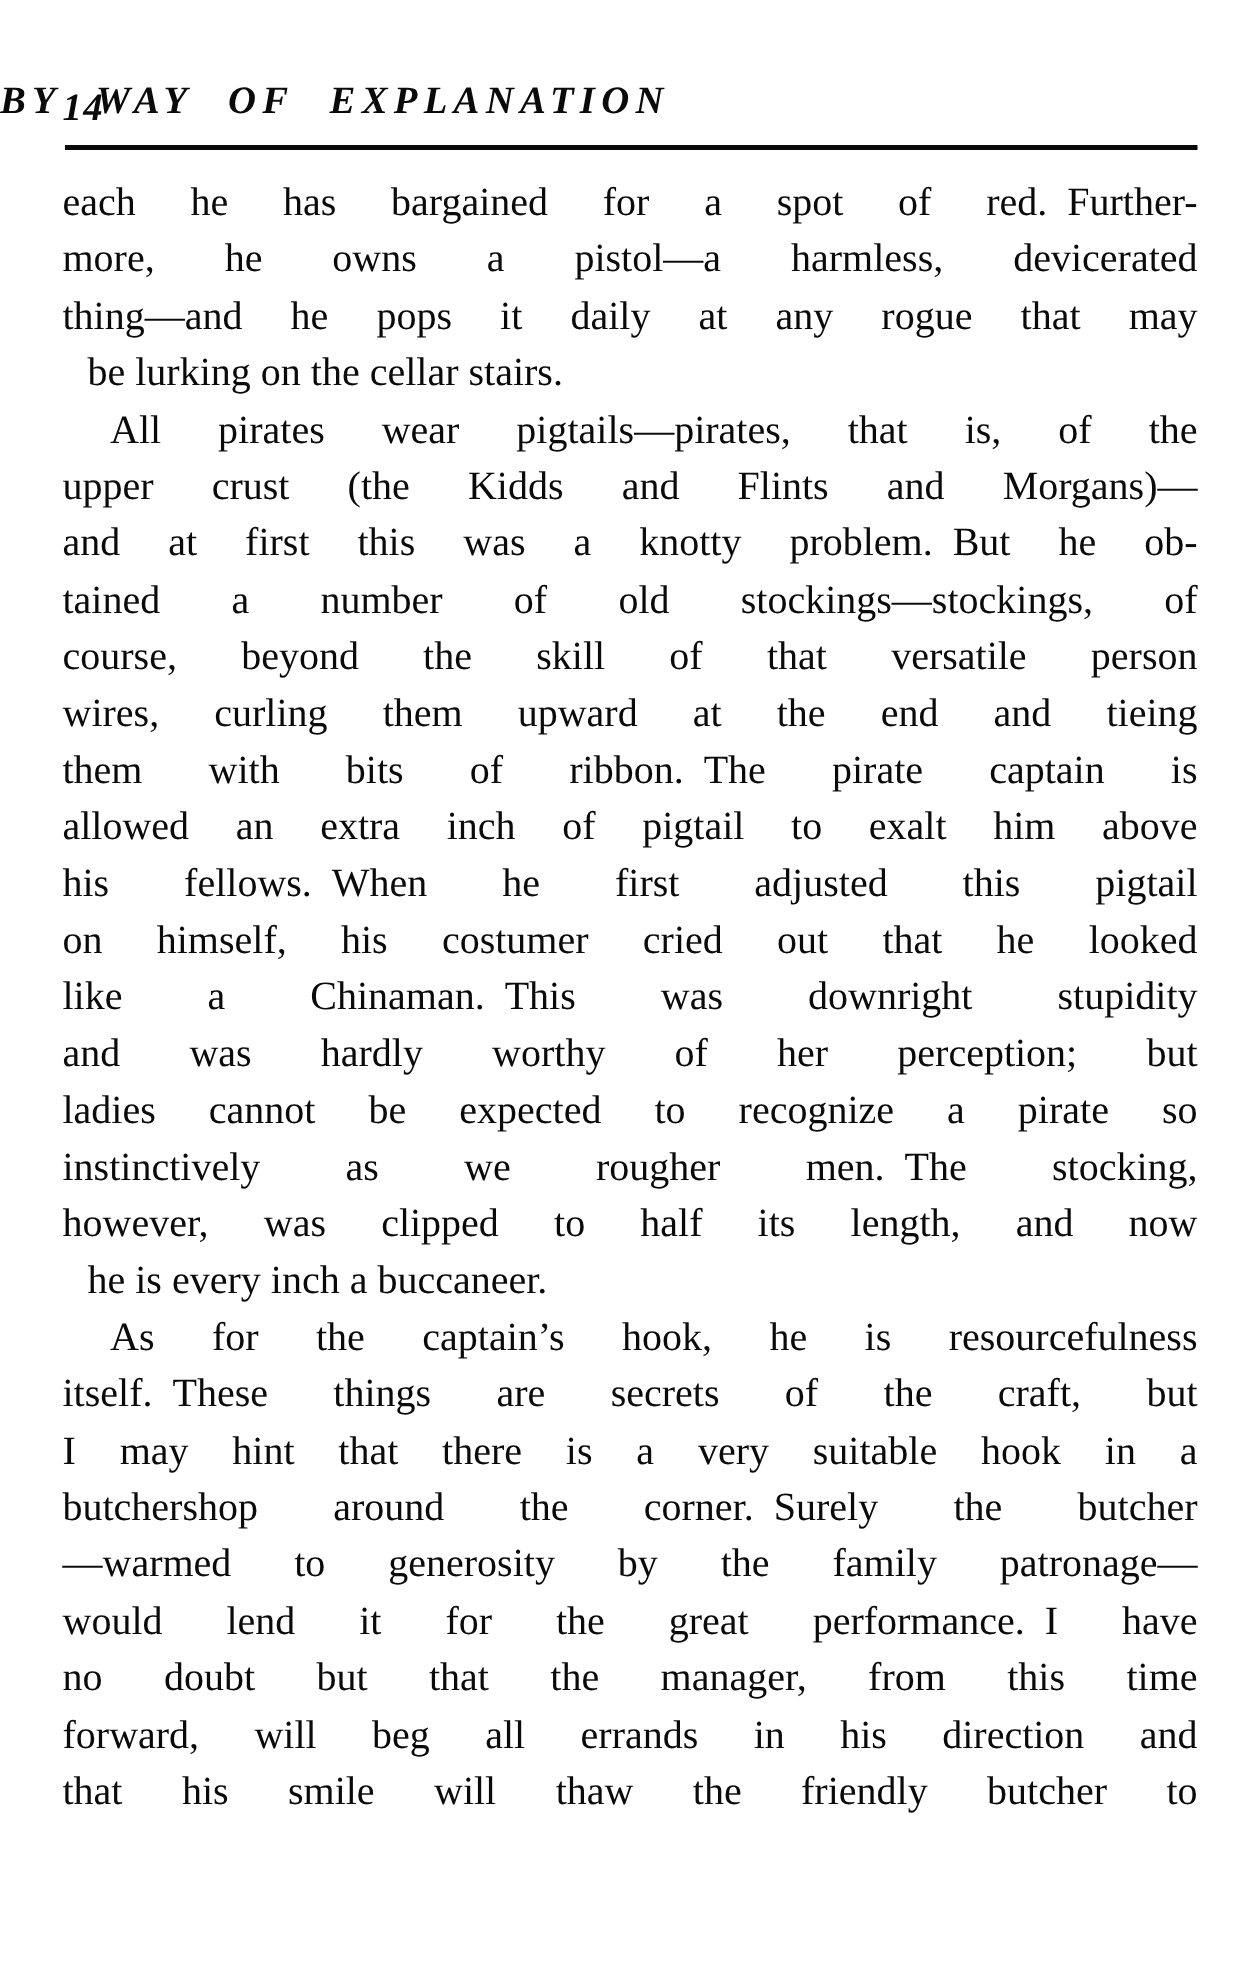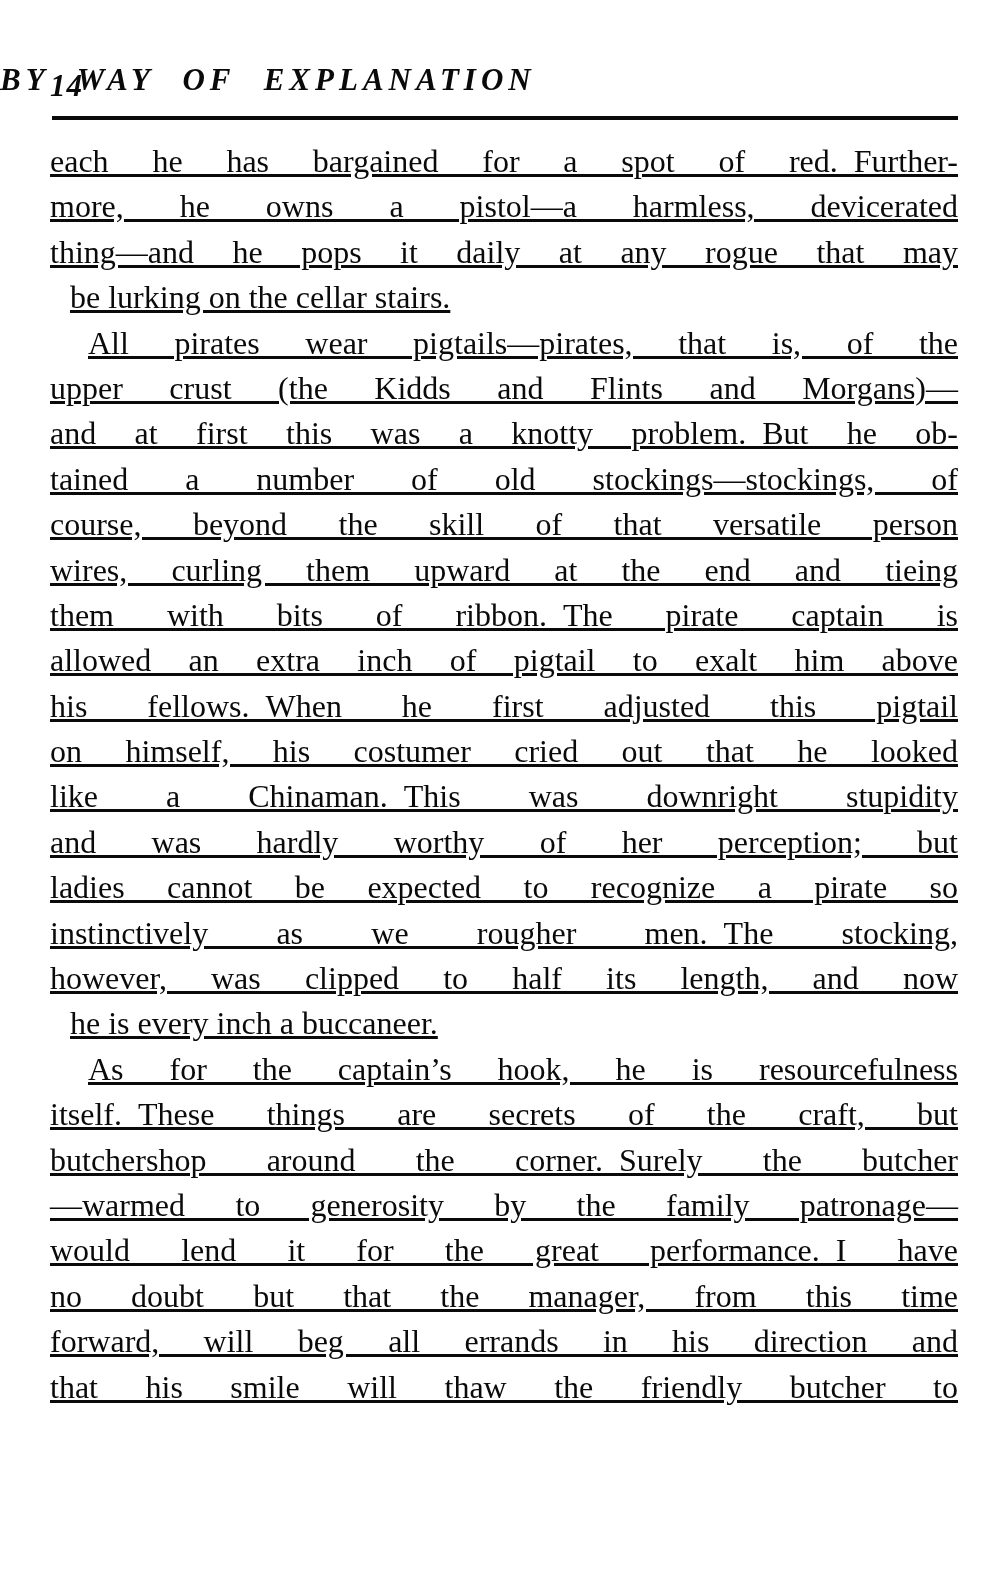--- a/index.html
+++ b/index.html
@@ -55,21 +55,20 @@
     top: 139px;
     width: 908px;
   }
   .line {
     font-size: 32px;
     height: 45.4px;
     line-height: 45.4px;
     text-align: justify;
     text-align-last: justify;
     white-space: normal;
-    text-decoration: underline;
   }
   .line.short { text-align-last: left; margin-left: 20px; }
   .line.indent { text-indent: 38px; }
 </style>
 </head>
 <body>
 
 <div class="page">
   <div class="page-header">
     <span class="page-number">14</span>
@@ -92,20 +91,21 @@
       <div class="line">his fellows. When he first adjusted this pigtail</div>
       <div class="line">on himself, his costumer cried out that he looked</div>
       <div class="line">like a Chinaman. This was downright stupidity</div>
       <div class="line">and was hardly worthy of her perception; but</div>
       <div class="line">ladies cannot be expected to recognize a pirate so</div>
       <div class="line">instinctively as we rougher men. The stocking,</div>
       <div class="line">however, was clipped to half its length, and now</div>
       <div class="line short">he is every inch a buccaneer.</div>
       <div class="line indent">As for the captain’s hook, he is resourcefulness</div>
       <div class="line">itself. These things are secrets of the craft, but</div>
+      <div class="line">I may hint that there is a very suitable hook in a</div>
       <div class="line">butchershop around the corner. Surely the butcher</div>
       <div class="line">—warmed to generosity by the family patronage—</div>
       <div class="line">would lend it for the great performance. I have</div>
       <div class="line">no doubt but that the manager, from this time</div>
       <div class="line">forward, will beg all errands in his direction and</div>
       <div class="line">that his smile will thaw the friendly butcher to</div>
     </div>
 </div>
 
 </body></html>

